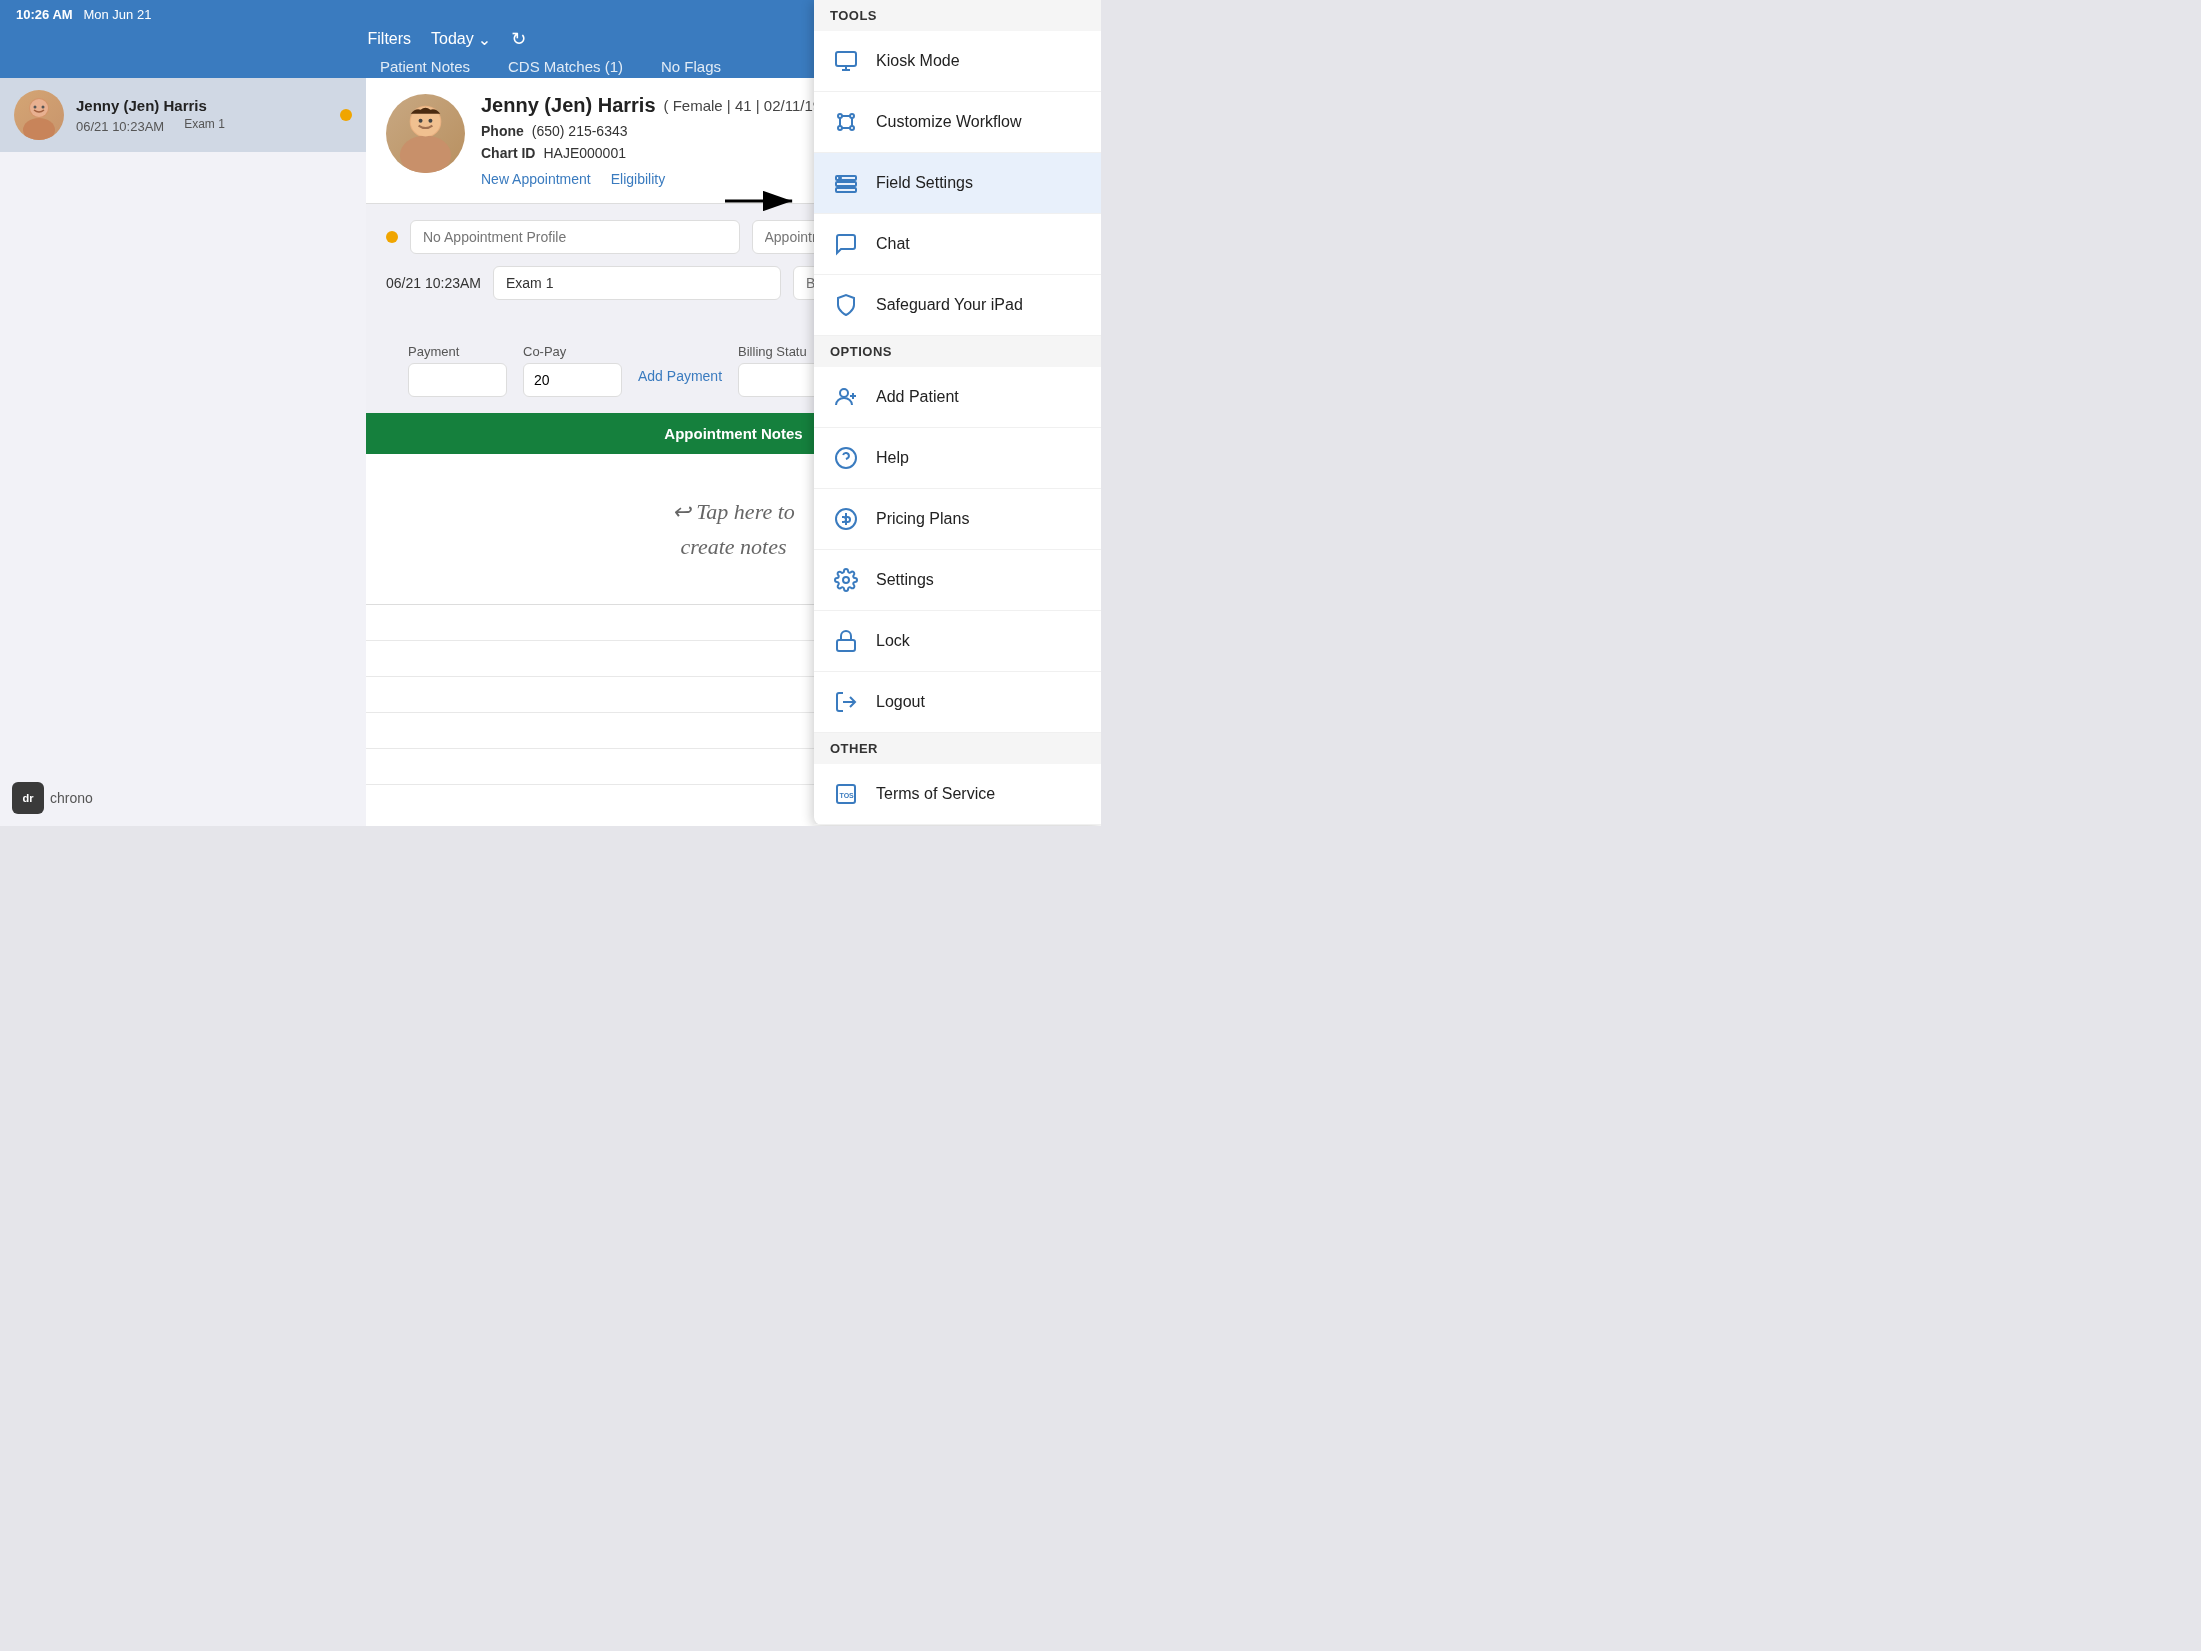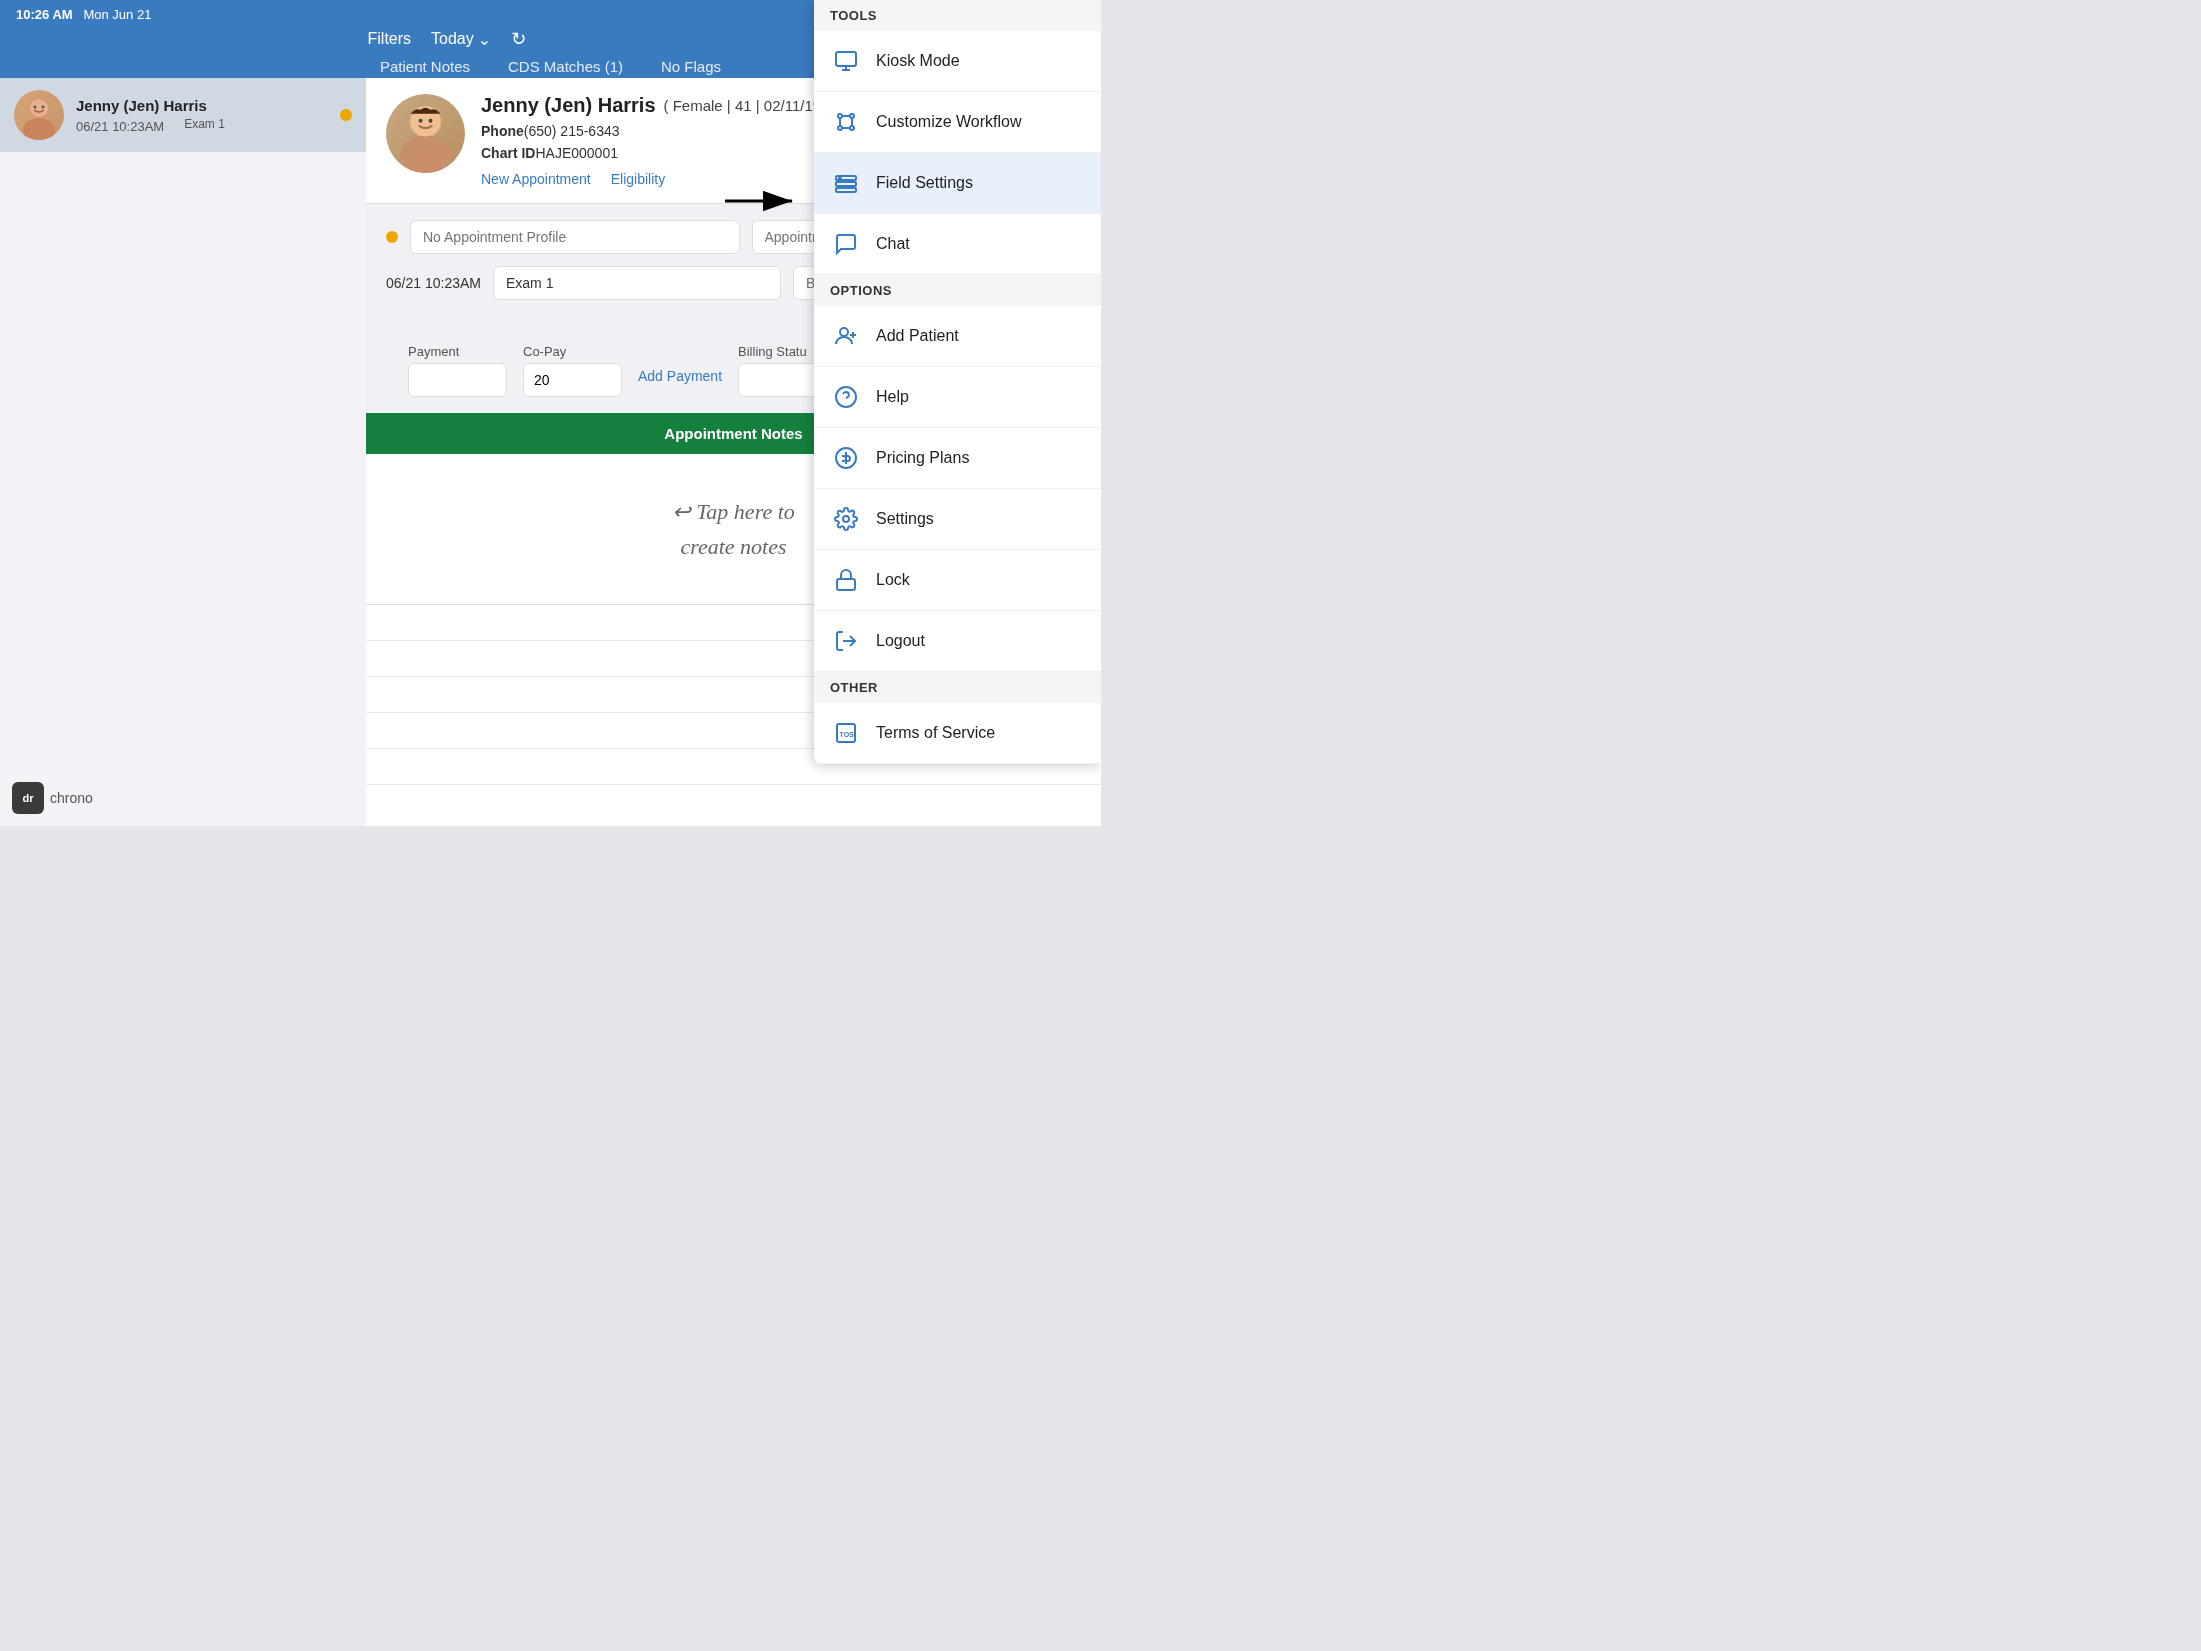--- a/index.html
+++ b/index.html
@@ -212,20 +212,21 @@
       gap: 8px;
     }
     #patient-header-info .patient-full-name .gender-age {
       font-size: 15px;
       font-weight: 400;
       color: #444;
     }
     .info-row {
       display: flex;
       align-items: center;
+      gap: 8px;
       margin-top: 6px;
       font-size: 14px;
     }
     .info-label { font-weight: 600; color: #333; }
     .info-value { color: #333; }
     .header-actions {
       display: flex;
       gap: 20px;
       margin-top: 10px;
     }
@@ -658,20 +659,28 @@
 
   <div class="menu-item">
     <div class="menu-icon">
       <svg viewBox="0 0 24 24" fill="none" stroke="#3a7bbf" stroke-width="2">
         <path d="M21 15a2 2 0 01-2 2H7l-4 4V5a2 2 0 012-2h14a2 2 0 012 2z"></path>
       </svg>
     </div>
     <span class="menu-item-label">Chat</span>
   </div>
 
+  <div class="menu-item">
+    <div class="menu-icon">
+      <svg viewBox="0 0 24 24" fill="none" stroke="#3a7bbf" stroke-width="2">
+        <path d="M12 22s8-4 8-10V5l-8-3-8 3v7c0 6 8 10 8 10z"></path>
+      </svg>
+    </div>
+    <span class="menu-item-label">Safeguard Your iPad</span>
+  </div>
 
   <div class="menu-section-header">OPTIONS</div>
 
   <div class="menu-item">
     <div class="menu-icon">
       <svg viewBox="0 0 24 24" fill="none" stroke="#3a7bbf" stroke-width="2">
         <circle cx="10" cy="8" r="4"></circle>
         <path d="M2 20c0-4 3.6-7 8-7s8 3 8 7"></path>
         <line x1="19" y1="8" x2="19" y2="14"></line>
         <line x1="16" y1="11" x2="22" y2="11"></line>

